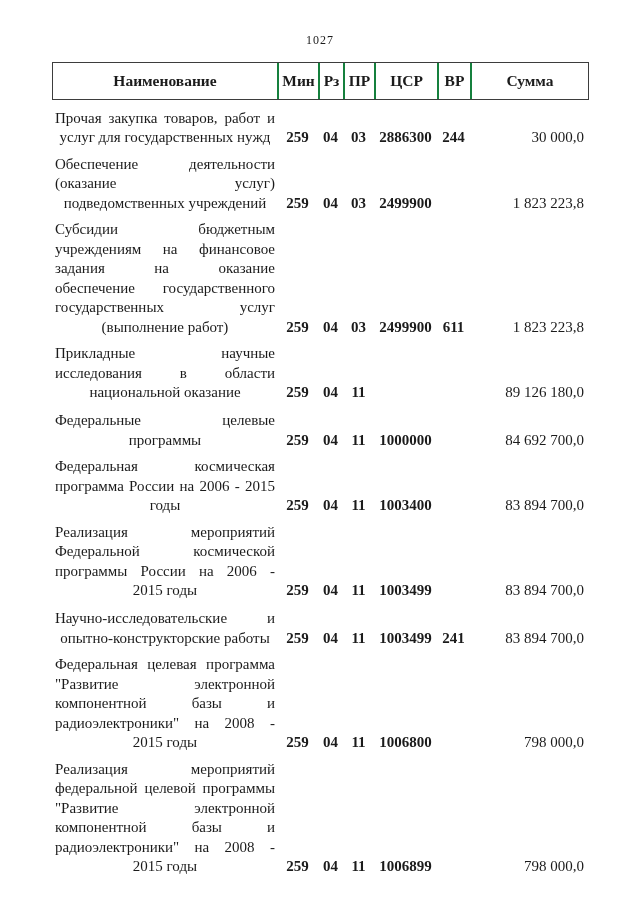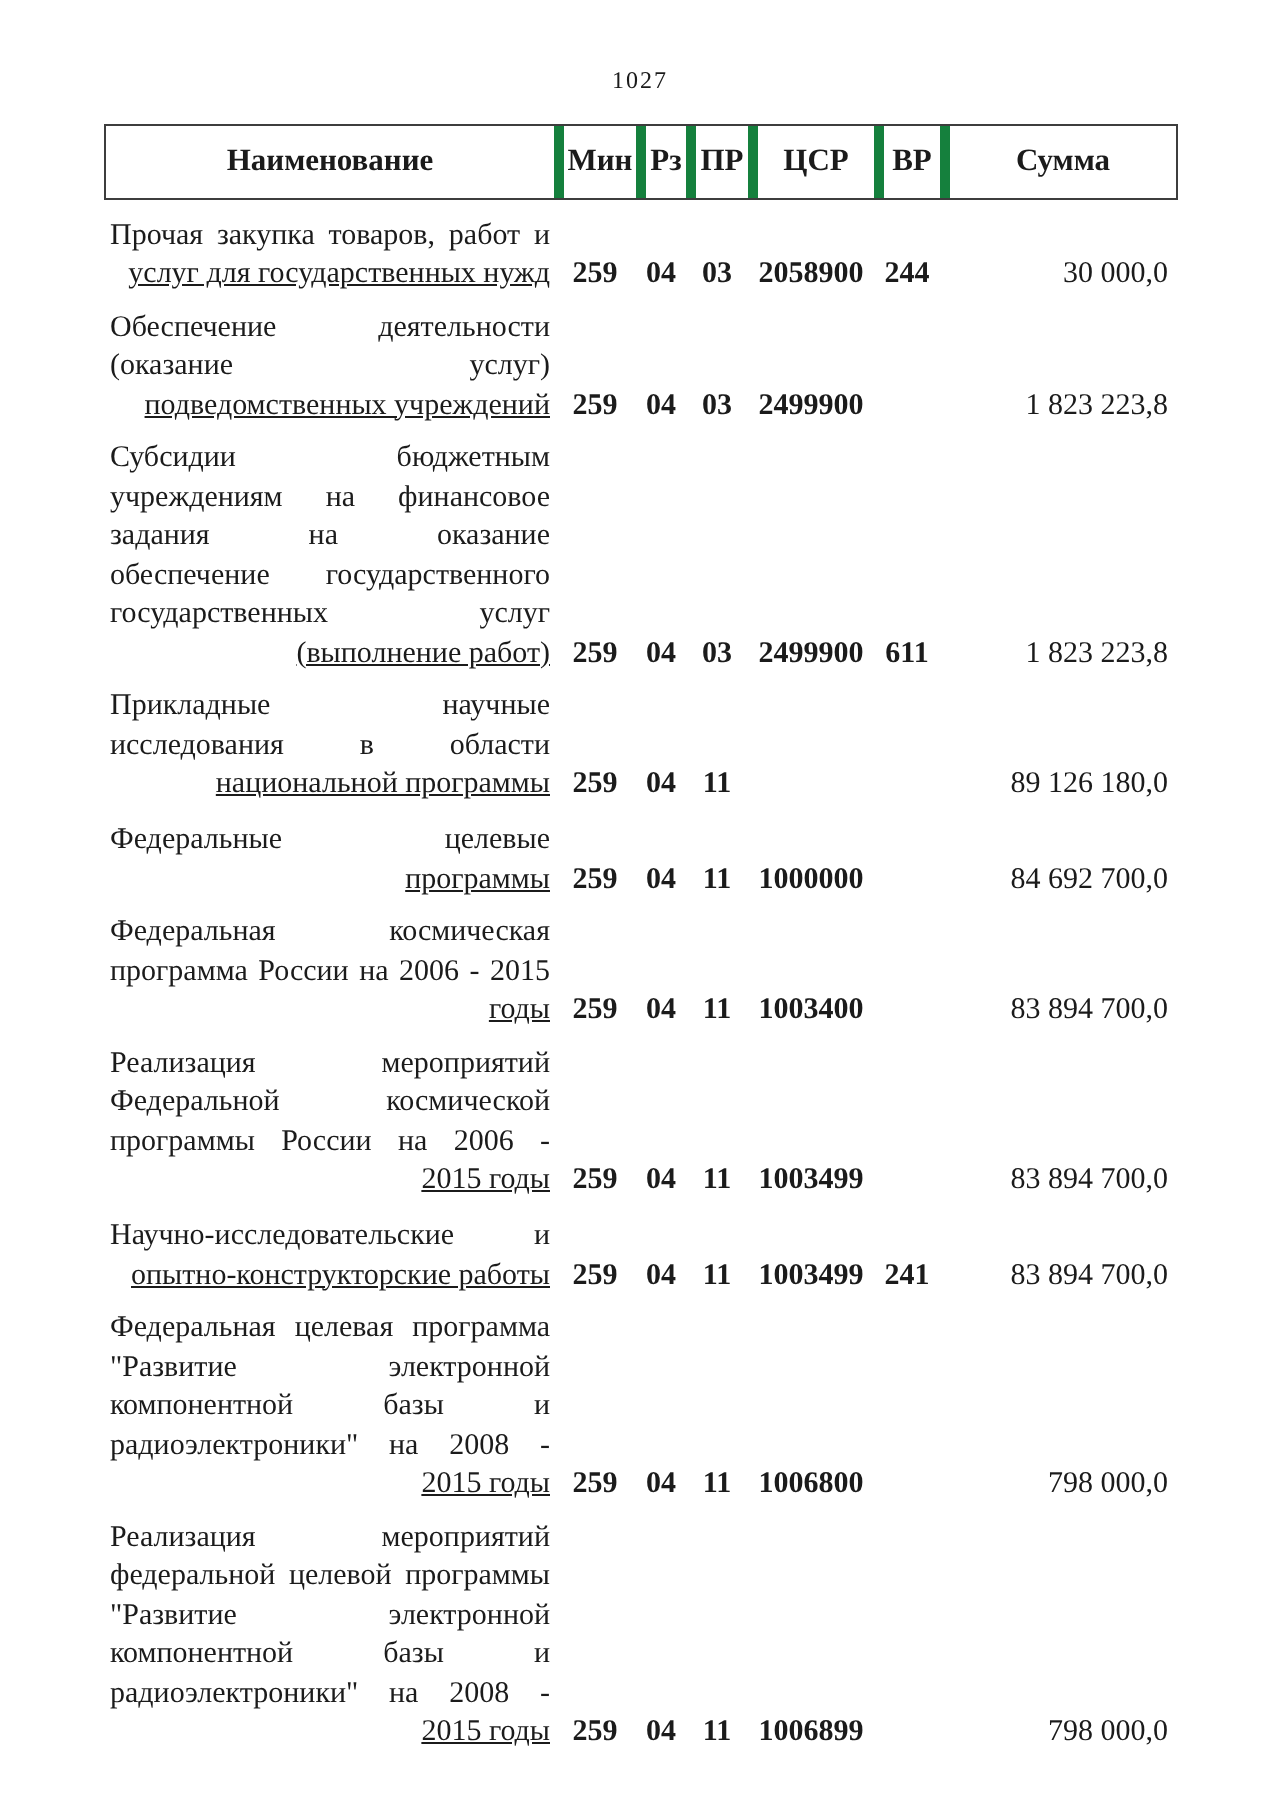--- a/index.html
+++ b/index.html
@@ -36,21 +36,21 @@
     border: 1px solid #3d3d3d;
     margin: 0 -1px;
     height: 36px;
     font-weight: bold;
   }
   .th {
     box-sizing: border-box;
     display: flex;
     align-items: center;
     justify-content: center;
-    border-left: 5px solid #15803d;
+    border-left: 2px solid #15803d;
     font-size: 15.5px;
     white-space: nowrap;
   }
   .th:first-child { border-left: none; }
 
   .col-name { width: 224px; }
   .col-min  { width: 41px; }
   .col-rz   { width: 25px; }
   .col-pr   { width: 31px; }
   .col-csr  { width: 63px; }
@@ -67,22 +67,21 @@
     box-sizing: border-box;
     font-size: 15px;
     line-height: 19.5px;
   }
   .cell-name { padding: 0 2px; }
   .cell-name .jline {
     text-align: justify;
     text-align-last: justify;
   }
   .cell-name .lastline {
-    text-align: right;
-    text-decoration: underline;
+    text-align: center;
   }
   .cell-num {
     text-align: center;
     white-space: nowrap;
     font-weight: bold;
   }
   .cell-sum {
     text-align: right;
     padding-right: 4px;
     white-space: nowrap;
@@ -110,21 +109,21 @@
 
     <div class="tbody">
   <div class="trow">
     <div class="td col-name cell-name">
             <div class="jline">Прочая закупка товаров, работ и</div>
             <div class="lastline">услуг для государственных нужд</div>
           </div>
     <div class="td col-min cell-num">259</div>
     <div class="td col-rz cell-num">04</div>
     <div class="td col-pr cell-num">03</div>
-    <div class="td col-csr cell-num">2058900</div>
+    <div class="td col-csr cell-num">2886300</div>
     <div class="td col-vr cell-num">244</div>
     <div class="td col-sum cell-sum">30 000,0</div>
   </div>
 
   <div class="trow">
     <div class="td col-name cell-name">
             <div class="jline">Обеспечение деятельности</div>
             <div class="jline">(оказание услуг)</div>
             <div class="lastline">подведомственных учреждений</div>
           </div>
@@ -150,21 +149,21 @@
     <div class="td col-pr cell-num">03</div>
     <div class="td col-csr cell-num">2499900</div>
     <div class="td col-vr cell-num">611</div>
     <div class="td col-sum cell-sum">1 823 223,8</div>
   </div>
 
   <div class="trow">
     <div class="td col-name cell-name">
             <div class="jline">Прикладные научные</div>
             <div class="jline">исследования в области</div>
-            <div class="lastline">национальной программы</div>
+            <div class="lastline">национальной оказание</div>
           </div>
     <div class="td col-min cell-num">259</div>
     <div class="td col-rz cell-num">04</div>
     <div class="td col-pr cell-num">11</div>
     <div class="td col-csr cell-num"></div>
     <div class="td col-vr cell-num"></div>
     <div class="td col-sum cell-sum">89 126 180,0</div>
   </div>
 
   <div class="trow">

